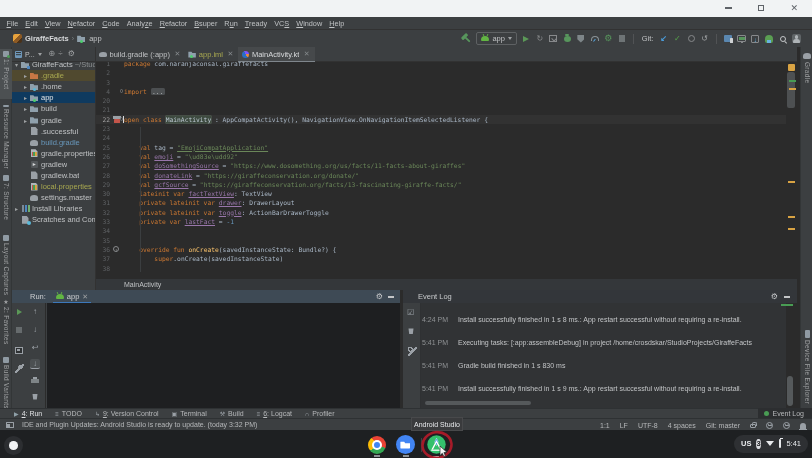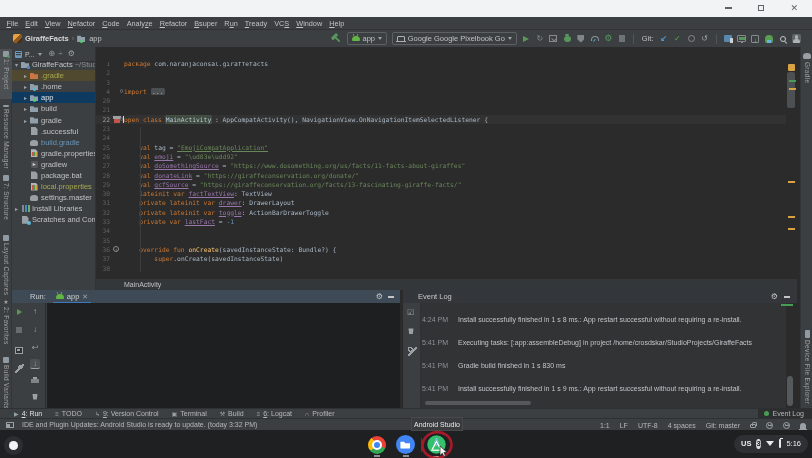--- a/index.html
+++ b/index.html
@@ -317,25 +317,20 @@
     <div class="navbar-right">
       <svg width="11" height="11" viewBox="0 0 11 11" style="transform:rotate(-45deg)">
           <rect x="1.8" y="1.2" width="7.4" height="3.2" rx="1" fill="#57965c"></rect>
           <rect x="4.6" y="3.6" width="1.8" height="6.6" rx="0.9" fill="#57965c"></rect>
         </svg>
       <span class="combo">
         <span class="i-droid"></span>
         <span>app</span>
         <span class="caret-down"></span>
       </span>
-      <span class="combo">
-        <span class="i-laptop"></span>
-        <span>Google Google Pixelbook Go</span>
-        <span class="caret-down"></span>
-      </span>
       <span class="gi">
           <span class="i-play"></span>
         </span>
       <span class="gi" style="color:#87898b;">↻</span>
       <span class="gi">
           <span class="i-sq-arrow"></span>
         </span>
       <span class="gi">
           <span class="i-bug"></span>
         </span>
@@ -495,21 +490,21 @@
       <div class="trow" data-indent="1">
         <span class="arrow"></span>
         <span class="ti" data-icon="exec"></span>
         <span class="tlabel">gradlew</span>
         <span class="tsuffix"></span>
       </div>
 
       <div class="trow" data-indent="1">
         <span class="arrow"></span>
         <span class="ti" data-icon="file"></span>
-        <span class="tlabel">package.bat</span>
+        <span class="tlabel">gradlew.bat</span>
         <span class="tsuffix"></span>
       </div>
 
       <div class="trow" data-indent="1">
         <span class="arrow"></span>
         <span class="ti" data-icon="props"></span>
         <span class="tlabel" data-color="ignored">local.properties</span>
         <span class="tsuffix"></span>
       </div>
 
@@ -528,20 +523,40 @@
       </div>
 
       <div class="trow" data-indent="0">
         <span class="arrow"></span>
         <span class="ti" data-icon="scratch"></span>
         <span class="tlabel">Scratches and Consoles</span>
         <span class="tsuffix"></span>
       </div>
     </div>
 
+  <div class="abs tabbar">
+
+      <div class="etab">
+        <span class="eti" data-icon="gradle"></span>
+        <span class="tlabel">build.gradle (:app)</span>
+        <span class="x">✕</span>
+      </div>
+
+      <div class="etab">
+        <span class="eti" data-icon="module"></span>
+        <span class="tlabel" data-color="ignored">app.iml</span>
+        <span class="x">✕</span>
+      </div>
+
+      <div class="etab" data-sel="true">
+        <span class="eti" data-icon="kotlin"></span>
+        <span class="tlabel">MainActivity.kt</span>
+        <span class="x">✕</span>
+      </div>
+    </div>
 
   <div class="abs editor">
     <div class="code-area">
 
         <div class="crow">
           <span class="lnum">1</span>
           <span class="gmark"></span>
           
           
           <span class="ctext"><span data-c="kw">package </span><span data-c="pl">com.naranjaconsal.giraffefacts</span></span>
@@ -893,21 +908,21 @@
       <line x1="4.2" y1="15.2" x2="14.8" y2="15.2" stroke="#ffffff" stroke-width="1.2"></line>
     </svg>
     <div class="run-dash" style="left:374px;"></div>
     <div class="run-dash" style="left:403px;"></div>
     <div class="run-dash white" style="left:433px; top:26px;"></div>
     <div class="tray">
       <span class="tray-kb">US</span>
       <span class="tray-count">3</span>
       <span class="tray-wifi"></span>
       <span class="tray-batt"></span>
-      <span class="tray-time">5:16</span>
+      <span class="tray-time">5:41</span>
     </div>
   </div>
 
   <svg class="annotation" viewBox="0 0 812 458">
     <ellipse cx="437" cy="445" rx="14.5" ry="12.8" fill="none" stroke="#a61b29" stroke-width="2.6" transform="rotate(-6 437 445)"></ellipse>
     <polygon points="440,446 440,455.5 442.3,453.3 443.8,456.5 445.4,455.7 443.9,452.6 446.9,452.3" fill="#f5f5f5" stroke="#222" stroke-width="0.7"></polygon>
   </svg>
 
 </div>
 

